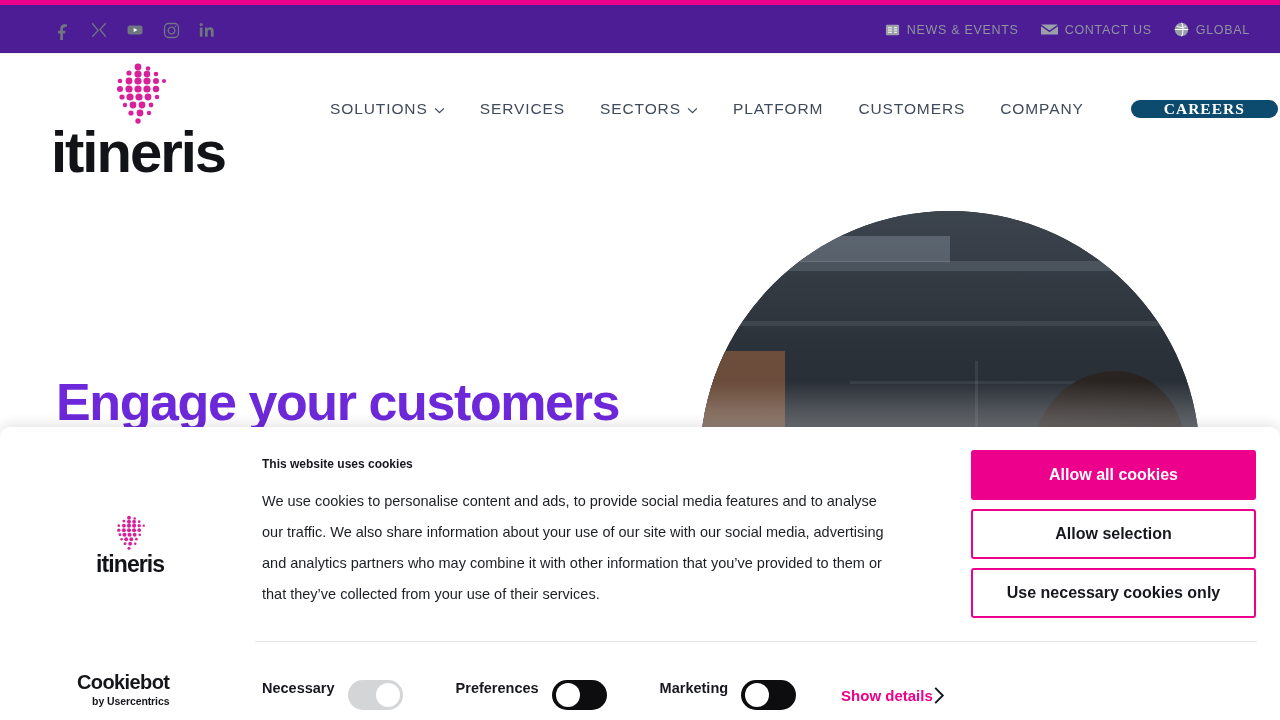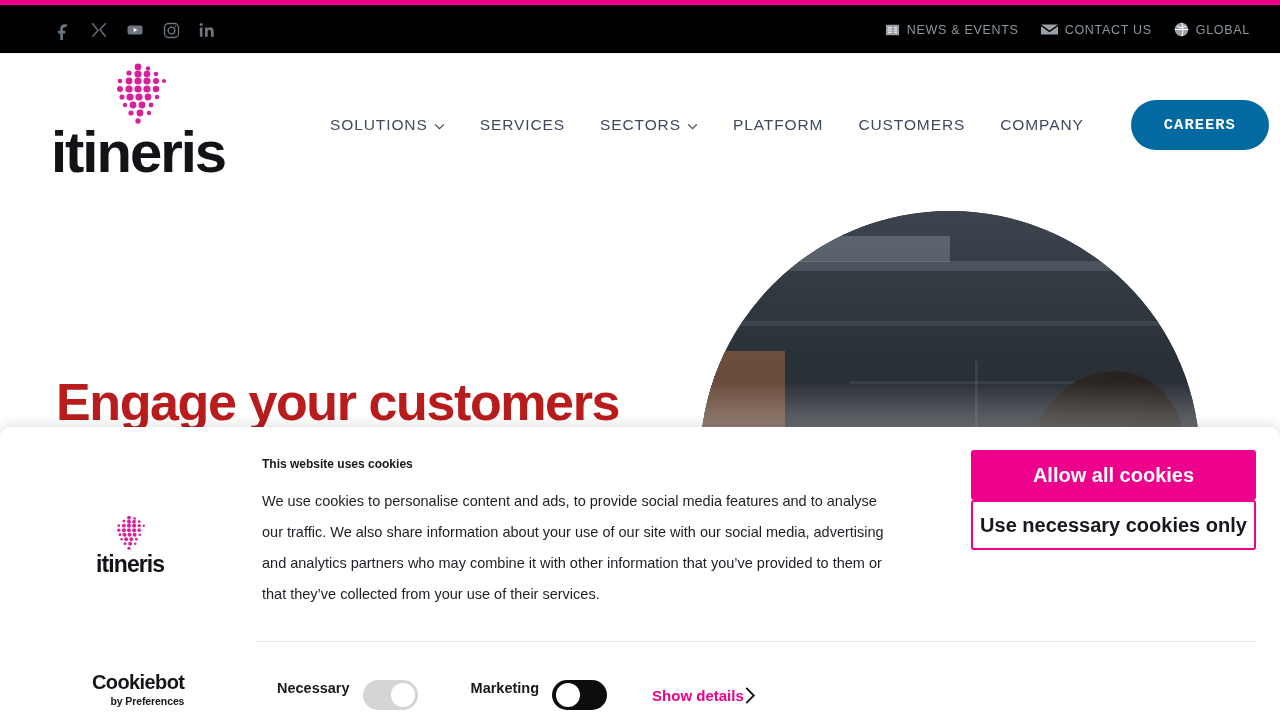--- a/index.html
+++ b/index.html
@@ -10,21 +10,21 @@
     overflow: hidden;
   }
   #page { position: relative; width: 1280px; height: 720px; background:#fff; }
 
   
   .top-accent { position:absolute; left:0; top:0; width:1280px; height:5px; background:#ec008c; }
 
   
   .utility-bar {
     position:absolute; left:0; top:5px; width:1280px; height:49px;
-    border-bottom:1px solid #eceff1; background:#000000;
+    border-bottom:1px solid #eceff1; background:#4c1d95;
   }
   .social-list { position:absolute; left:52px; top:14px; display:flex; align-items:center; gap:14px; }
   .social-link {
     width:22px; height:22px; display:flex; align-items:center; justify-content:center;
     color:#6e7680; cursor:pointer;
   }
   .social-link svg { display:block; }
 
   .util-links {
     position:absolute; right:30px; top:17px; display:flex; align-items:center; gap:22px;
@@ -50,23 +50,23 @@
     position:absolute; left:330px; top:46px; right:24px;
     display:flex; align-items:center; justify-content:flex-start; gap:35px;
   }
   .nav-item {
     display:flex; align-items:center; gap:6px;
     color:#3f4a5a; font-size:15.5px; letter-spacing:.9px; cursor:pointer; white-space:nowrap;
   }
   .nav-caret { display:block; margin-top:2px; }
   .careers-btn {
     margin-left:12px;
-    background:#0369a1; color:#fff; font-weight:700; font-size:15.5px; letter-spacing:1px;
-    border:none; border-radius:30px; padding:16px 33px; cursor:pointer; white-space:nowrap;
-    font-family:Liberation Mono, monospace;
+    background:#0c4a6e; color:#fff; font-weight:700; font-size:15.5px; letter-spacing:1px;
+    border:none; border-radius:30px; padding:0 33px; cursor:pointer; white-space:nowrap;
+    font-family:Liberation Serif, serif;
   }
 
   
   .hero { position:absolute; left:0; top:194px; width:1280px; height:340px; overflow:hidden; }
   .hero-photo {
     position:absolute; left:700px; top:17px; width:500px; height:500px;
     border-radius:50%; overflow:hidden;
     background:#23282f;
   }
   .hero-photo .ph-bg {
@@ -112,50 +112,50 @@
     background:linear-gradient(160deg,#2e2724,#141110);
     border-radius:55% 45% 25% 30%;
   }
   .hero-fade {
     position:absolute; left:0; top:0; width:1280px; height:340px;
     background:linear-gradient(180deg, rgba(255,255,255,.0) 55%, rgba(255,255,255,.65) 85%, #fff 100%);
     pointer-events:none;
   }
   .hero-title {
     position:absolute; left:56px; top:180px;
-    font-size:52px; font-weight:700; letter-spacing:-1.4px; color:#b91c1c; line-height:1.1;
+    font-size:52px; font-weight:700; letter-spacing:-1.4px; color:#6d28d9; line-height:1.1;
   }
 
   
   .cookie-banner {
     position:absolute; left:0; top:427px; width:1280px; height:293px;
     background:#fff; border-radius:10px 10px 0 0;
     box-shadow:0 -2px 14px rgba(20,24,32,.13);
     overflow:hidden;
   }
   .cb-top { position:absolute; left:0; top:0; width:1280px; height:216px; }
   .cb-logo { position:absolute; left:96px; top:88px; width:66px; text-align:center; cursor:pointer; }
   .cb-logo .brand-word { font-size:23px; letter-spacing:-.9px; }
 
   .cb-text { position:absolute; left:262px; top:30px; width:632px; }
   .cb-heading { font-size:12px; font-weight:700; color:#16181d; margin-bottom:15px; }
   .cb-body { font-size:14.5px; line-height:31px; color:#1c1f24; }
 
   .cb-actions { position:absolute; left:971px; top:23px; width:285px; }
   .cb-btn {
-    display:block; width:100%; height:50px; 
-    font-family:"Liberation Sans", sans-serif; font-size:20px; font-weight:700;
+    display:block; width:100%; height:50px; margin-bottom:9px;
+    font-family:"Liberation Sans", sans-serif; font-size:16px; font-weight:700;
     border-radius:3px; cursor:pointer; line-height:1;
   }
   .cb-btn.primary { background:#ec008c; color:#fff; border:2px solid #ec008c; }
   .cb-btn.outline { background:#fff; color:#16181d; border:2px solid #ec008c; }
 
   .cb-divider { position:absolute; left:255px; top:641px; width:1002px; height:1px; background:#e3e5e8; }
 
-  .cb-bottom { position:absolute; left:0; top:216px; width:1113px; height:77px;margin-left:15px; }
+  .cb-bottom { position:absolute; left:0; top:216px; width:1113px; height:77px; }
   .cookiebot-brand { position:absolute; left:77px; top:29px; cursor:pointer; }
   .cbot-name { font-size:20px; font-weight:700; color:#15161a; letter-spacing:-.6px; line-height:1; }
   .cbot-sub { font-size:10.5px; font-weight:700; color:#15161a; text-align:right; margin-top:3px; letter-spacing:-.1px; }
 
   .consent-row { position:absolute; left:262px; top:37px; display:flex; align-items:center; }
   .consent-group { display:flex; gap:13px; margin-right:53px; }
   .consent-label { font-size:14.5px; font-weight:700; color:#16181d; white-space:nowrap; }
   .toggle {
     position:relative; width:55px; height:30px; border-radius:15px; cursor:pointer; flex:none;
   }
@@ -377,42 +377,49 @@
         <span class="brand-word">itineris</span>
       </div>
 
       <div class="cb-text">
         <div class="cb-heading">This website uses cookies</div>
         <p class="cb-body">We use cookies to personalise content and ads, to provide social media features and to analyse our traffic. We also share information about your use of our site with our social media, advertising and analytics partners who may combine it with other information that you’ve provided to them or that they’ve collected from your use of their services.</p>
       </div>
 
       <div class="cb-actions">
         <button class="cb-btn primary">Allow all cookies</button>
+        <button class="cb-btn outline">Allow selection</button>
         <button class="cb-btn outline">Use necessary cookies only</button>
       </div>
     </div>
 
     <div class="cb-divider" style="position:absolute; left:255px; top:214px; width:1002px; height:1px; background:#e3e5e8;"></div>
 
     <div class="cb-bottom">
 
       <div class="cookiebot-brand">
         <div class="cbot-name">Cookiebot</div>
-        <div class="cbot-sub">by Preferences</div>
+        <div class="cbot-sub">by Usercentrics</div>
       </div>
 
       <div class="consent-row">
 
         <div class="consent-group">
           <span class="consent-label">Necessary</span>
           <span class="toggle locked">
               <span class="knob"></span>
             </span>
         </div>
 
+        <div class="consent-group">
+          <span class="consent-label">Preferences</span>
+          <span class="toggle off">
+              <span class="knob"></span>
+            </span>
+        </div>
 
 
         <div class="consent-group">
           <span class="consent-label">Marketing</span>
           <span class="toggle off">
               <span class="knob"></span>
             </span>
         </div>
 
         <div class="show-details">

